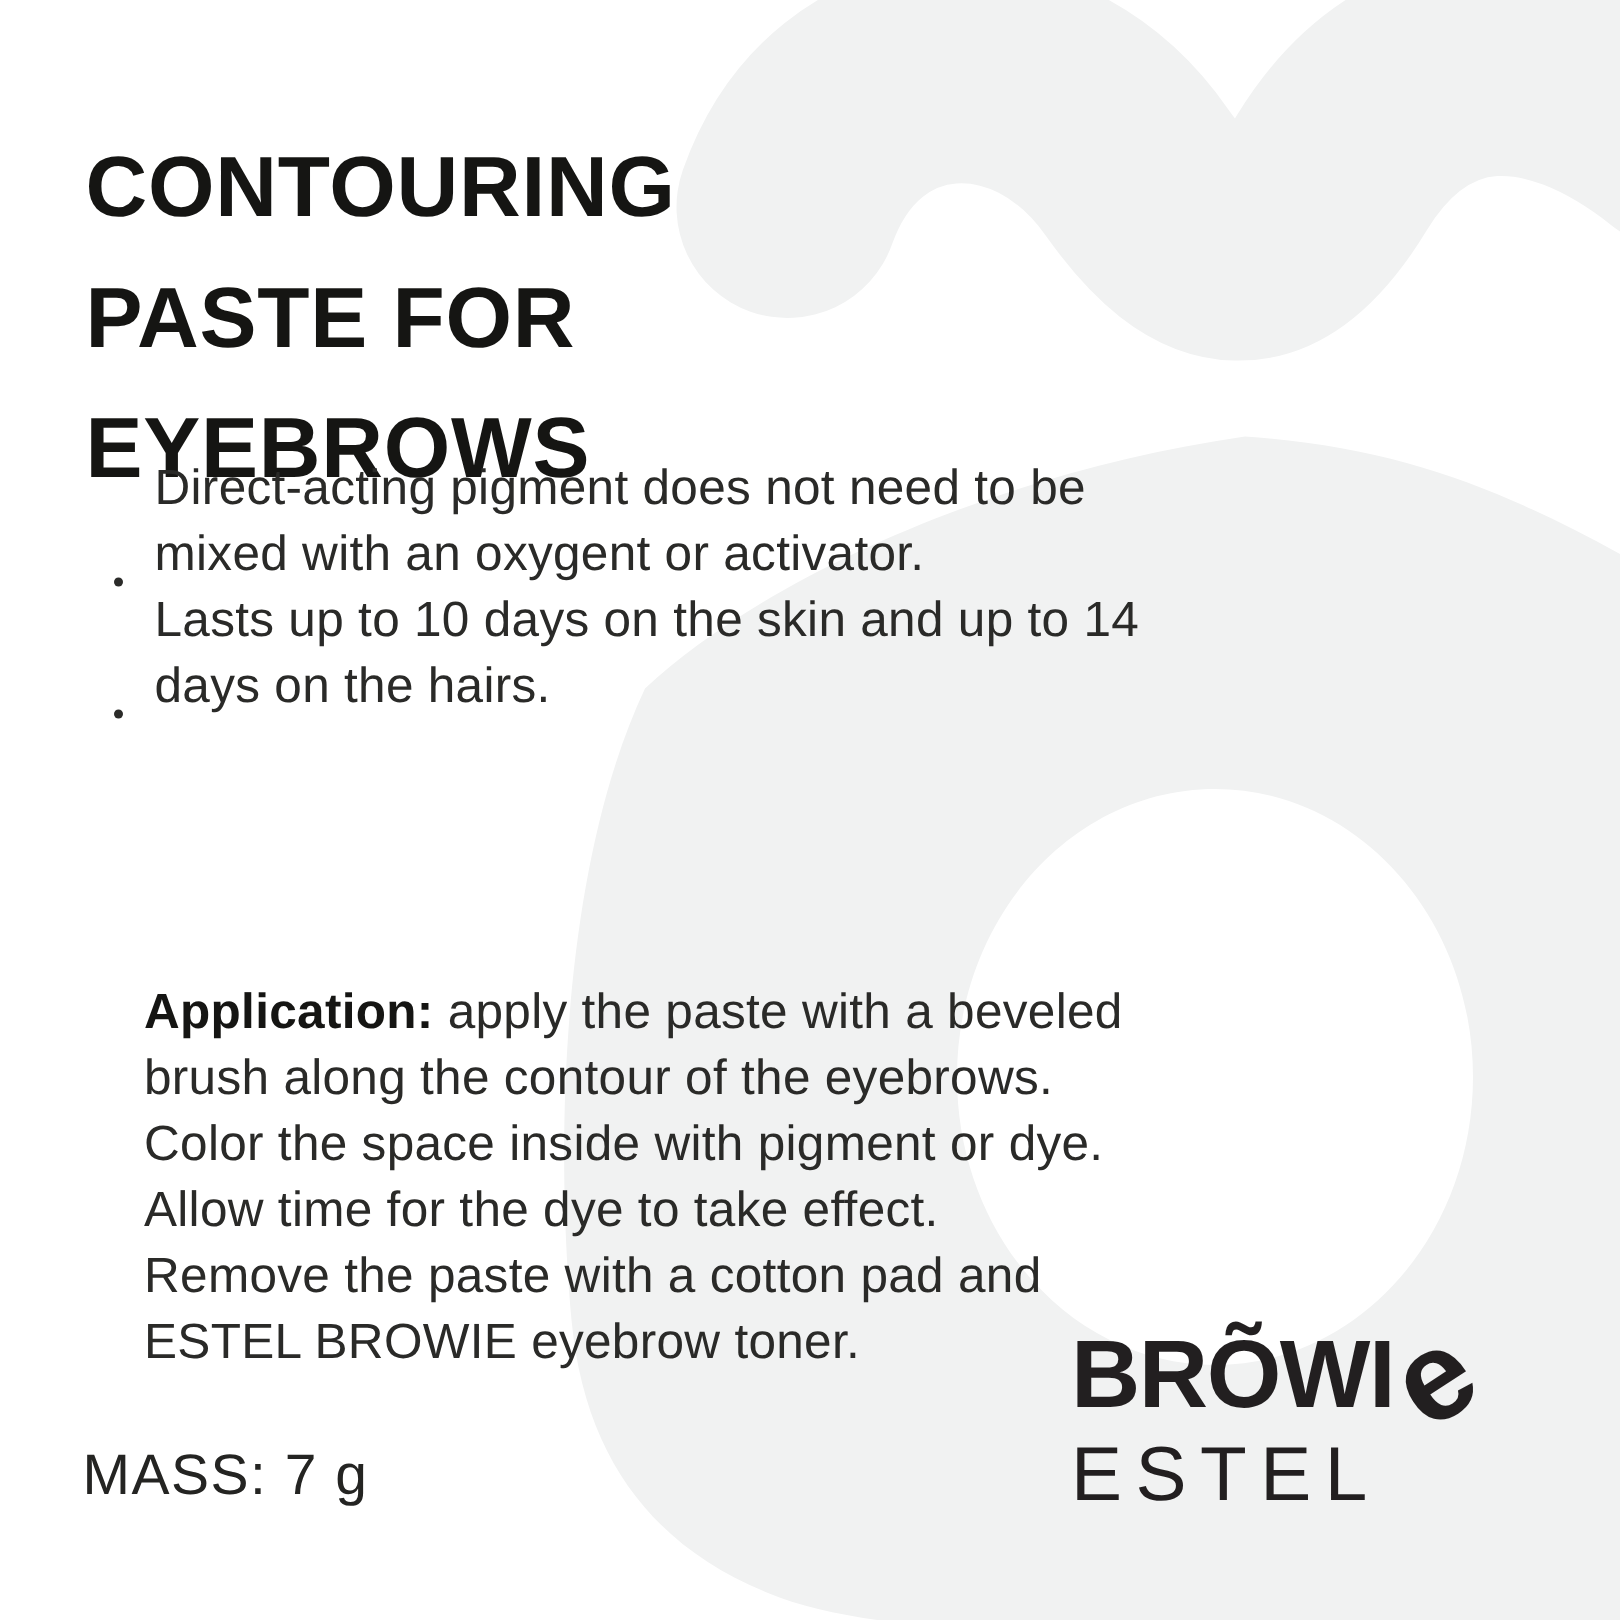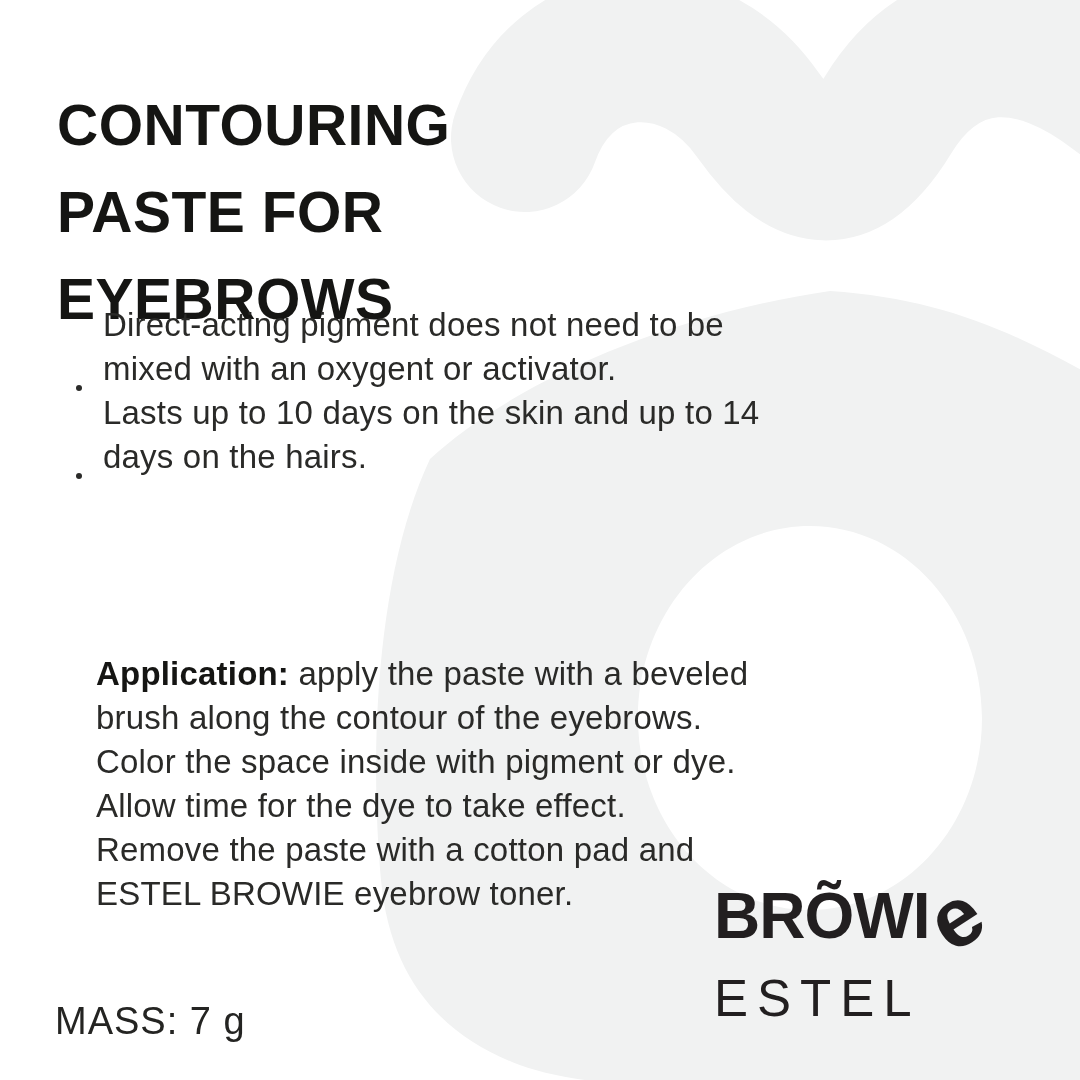--- a/index.html
+++ b/index.html
@@ -77,21 +77,21 @@
     white-space: pre-line;
     letter-spacing: 0.2px;
   }
   .application .app-label {
     font-weight: 700;
     color: #151513;
   }
   
   .mass {
     position: absolute;
-    left: 55px; top: 1000px;
+    left: 55px; top: 963px;
     font-size: 38px;
     font-weight: 400;
     letter-spacing: 1px;
     color: #242422;
   }
   
   .logo {
     position: absolute;
     left: 714px; top: 880px;
     color: #221f20;
@@ -107,21 +107,21 @@
     display: inline-block;
     font-size: 84px;
     font-weight: 800;
     line-height: 0;
     vertical-align: -9px;
     margin-left: 3px;
     transform: rotate(-33deg);
     transform-origin: 50% 55%;
   }
   .maker-line {
-    margin-top: 20px;
+    margin-top: 4px;
     font-size: 51px;
     font-weight: 400;
     letter-spacing: 9px;
     line-height: 54px;
     white-space: nowrap;
   }
 </style>
 </head>
 <body>
 

